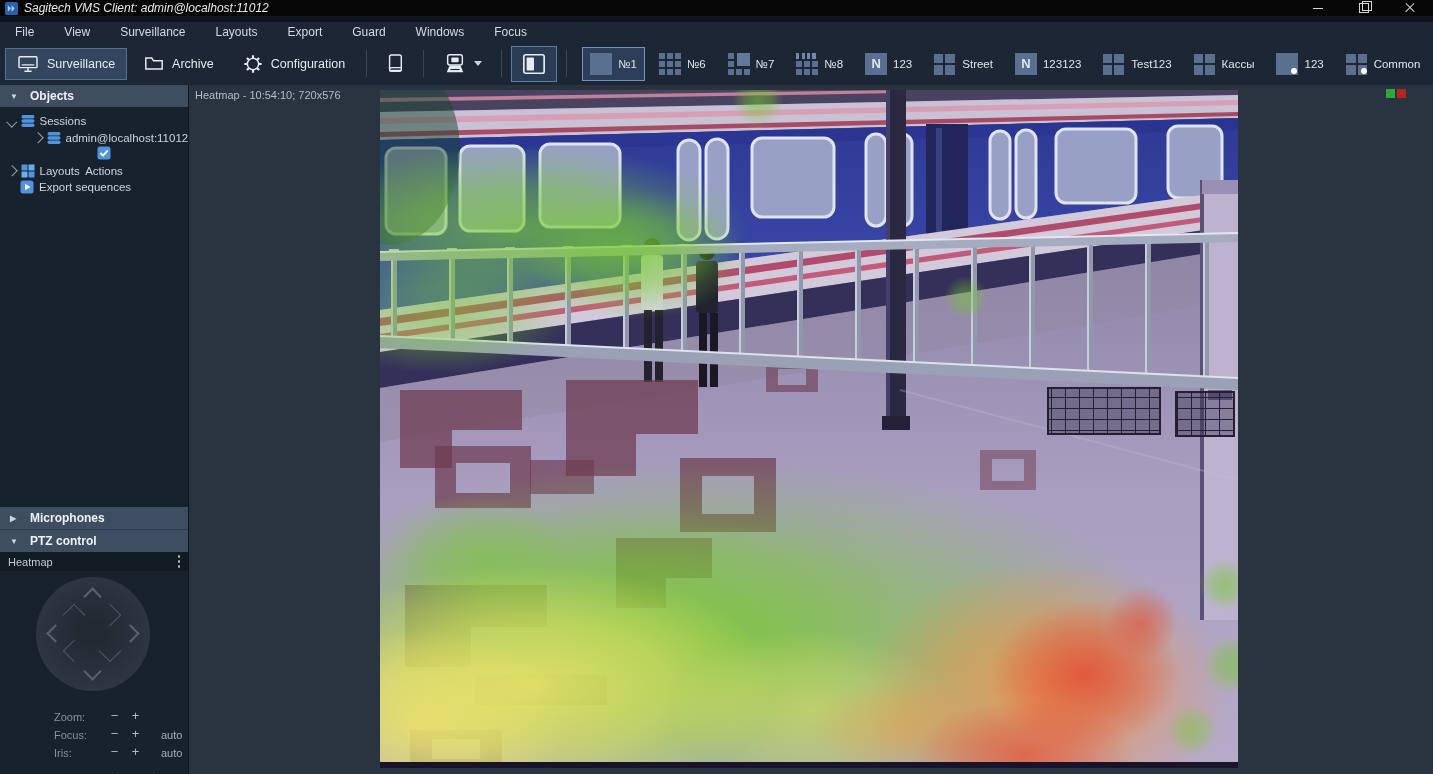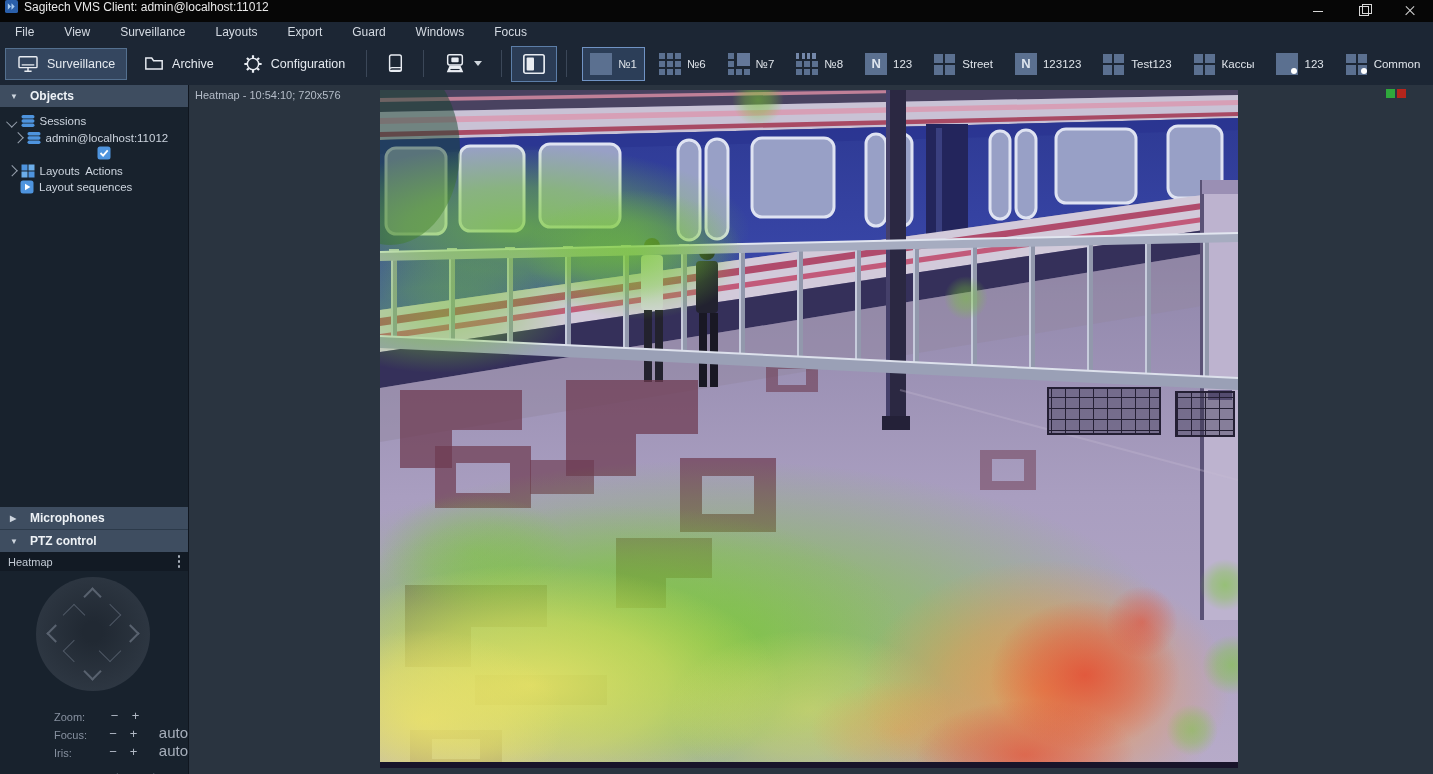--- a/index.html
+++ b/index.html
@@ -1,20 +1,20 @@
 <!DOCTYPE html>
 <html><head>
 <meta charset="utf-8">
 <style>
   html,body{margin:0;padding:0;background:#10161f;}
   body{width:1433px;height:774px;position:relative;overflow:hidden;
        font-family:"Liberation Sans",sans-serif;-webkit-font-smoothing:antialiased;}
   
-  .titlebar{position:absolute;left:0;top:0;width:100%;height:22px;background:#060606;
-            display:flex;align-items:flex-start;color:#e8e8e8;font-size:12px;}
+  .titlebar{position:absolute;left:0;top:0;width:100%;height:16px;background:#060606;
+            display:flex;align-items:center;color:#e8e8e8;font-size:12px;font-style:italic;}
   .titlebar .logo{width:13px;height:13px;margin:0 6px 0 5px;flex:none;}
   .winctrl{margin-left:auto;display:flex;height:100%;}
   .winbtn{width:46px;height:100%;display:flex;align-items:center;justify-content:center;color:#d6d6d6;}
   .min-glyph{width:10px;height:1px;background:#d6d6d6;}
   .restore-glyph{width:8px;height:8px;border:1px solid #d6d6d6;position:relative;background:#060606;}
   .restore-glyph::before{content:"";position:absolute;left:2px;top:-3px;width:8px;height:8px;border:1px solid #d6d6d6;}
   .close-glyph{position:relative;width:10px;height:10px;}
   .close-glyph::before,.close-glyph::after{content:"";position:absolute;left:-1px;top:4px;width:12px;height:1.4px;background:#d6d6d6;}
   .close-glyph::before{transform:rotate(45deg);} .close-glyph::after{transform:rotate(-45deg);}
   
@@ -65,21 +65,21 @@
   
   .pad{position:relative;width:114px;height:114px;border-radius:50%;margin:6px 0 0 36px;
        background:radial-gradient(circle at 50% 48%,#212933 12%,#2b343f 60%,#333d49 100%);}
   .ch,.br{position:absolute;}
   .ch{width:11px;height:11px;border-top:2px solid #59626f;border-left:2px solid #59626f;}
   .br{width:15px;height:15px;border-top:1.8px solid #4e5764;border-left:1.8px solid #4e5764;}
   .ptzrows{margin-top:14px;}
   .ptzrow{display:flex;align-items:flex-end;height:18px;font-size:11px;color:#8791a0;padding-left:54px;}
   .ptzrow .lab{width:50px;}
   .ptzrow .pm{width:21px;text-align:center;color:#b2bac6;font-size:13px;}
-  .ptzrow .auto{margin-left:15px;font-size:15px;color:#a6aeba;}
+  .ptzrow .auto{margin-left:15px;font-size:11px;color:#a6aeba;}
   .ptzrow .pv{width:21px;text-align:center;color:#9aa3b0;}
   .ptzrow .ok{margin-left:5px;font-size:10.5px;font-weight:bold;color:#aeb6c2;}
   .ptzrow.preset{margin-top:7px;}
   
   .main{position:absolute;left:189px;top:85px;right:0;bottom:0;background:#2a3440;}
   .cellhead{position:absolute;left:6px;top:4px;font-size:11px;color:#b4bcc8;}
   .inds{position:absolute;top:4px;right:27px;display:flex;gap:2px;}
   .ind{width:9px;height:9px;}
   .video{position:absolute;left:191px;top:5px;width:858px;height:678px;background:#0a0a14;}
   .video svg{display:block;}
@@ -222,21 +222,21 @@
   <div class="tree">
     <div class="trow" style="padding-left:8px;">
       <span class="exp down"></span>
       <svg class="ticon" viewBox="0 0 14 14">
         <rect x="0.5" y="1" width="13" height="3.4" rx="1.7" fill="#4e94de"></rect>
         <rect x="0.5" y="5.3" width="13" height="3.4" rx="1.7" fill="#4e94de"></rect>
         <rect x="0.5" y="9.6" width="13" height="3.4" rx="1.7" fill="#4e94de"></rect>
       </svg>
       <span>Sessions</span>
     </div>
-    <div class="trow" style="padding-left:14px;">
+    <div class="trow" style="padding-left:34px;">
       <span class="exp right"></span>
       <svg class="ticon" viewBox="0 0 14 14">
         <rect x="0.5" y="1" width="13" height="3.4" rx="1.7" fill="#4e94de"></rect>
         <rect x="0.5" y="5.3" width="13" height="3.4" rx="1.7" fill="#4e94de"></rect>
         <rect x="0.5" y="9.6" width="13" height="3.4" rx="1.7" fill="#4e94de"></rect>
       </svg>
       <span>admin@localhost:11012</span>
     </div>
     <div class="trow" style="padding-left:20px;flex-direction:column;">
       <svg class="ticon" viewBox="0 0 14 14">
@@ -253,21 +253,21 @@
         <rect x="0.5" y="7.5" width="6" height="6" fill="#6caeea"></rect>
         <rect x="7.5" y="7.5" width="6" height="6" fill="#4e94de"></rect>
       </svg>
       <span>Layouts</span>
     </div>
     <div class="trow" style="padding-left:20px;">
       <svg class="ticon" viewBox="0 0 14 14">
         <rect x="0.5" y="0.5" width="13" height="13" rx="2.5" fill="#4e94de"></rect>
         <path d="M5 3.8v6.4l5.4-3.2z" fill="#fff"></path>
       </svg>
-      <span>Layout sequences</span>
+      <span>Export sequences</span>
     </div>
   </div>
 
   <div style="position:absolute;left:0;right:0;top:422px;">
     <div class="shead">
       <span class="tri">▶</span>
       <span>Microphones</span>
     </div>
     <div class="shead" style="margin-top:0;border-top:1px solid #2c3a4a;">
       <span class="tri">▼</span>

